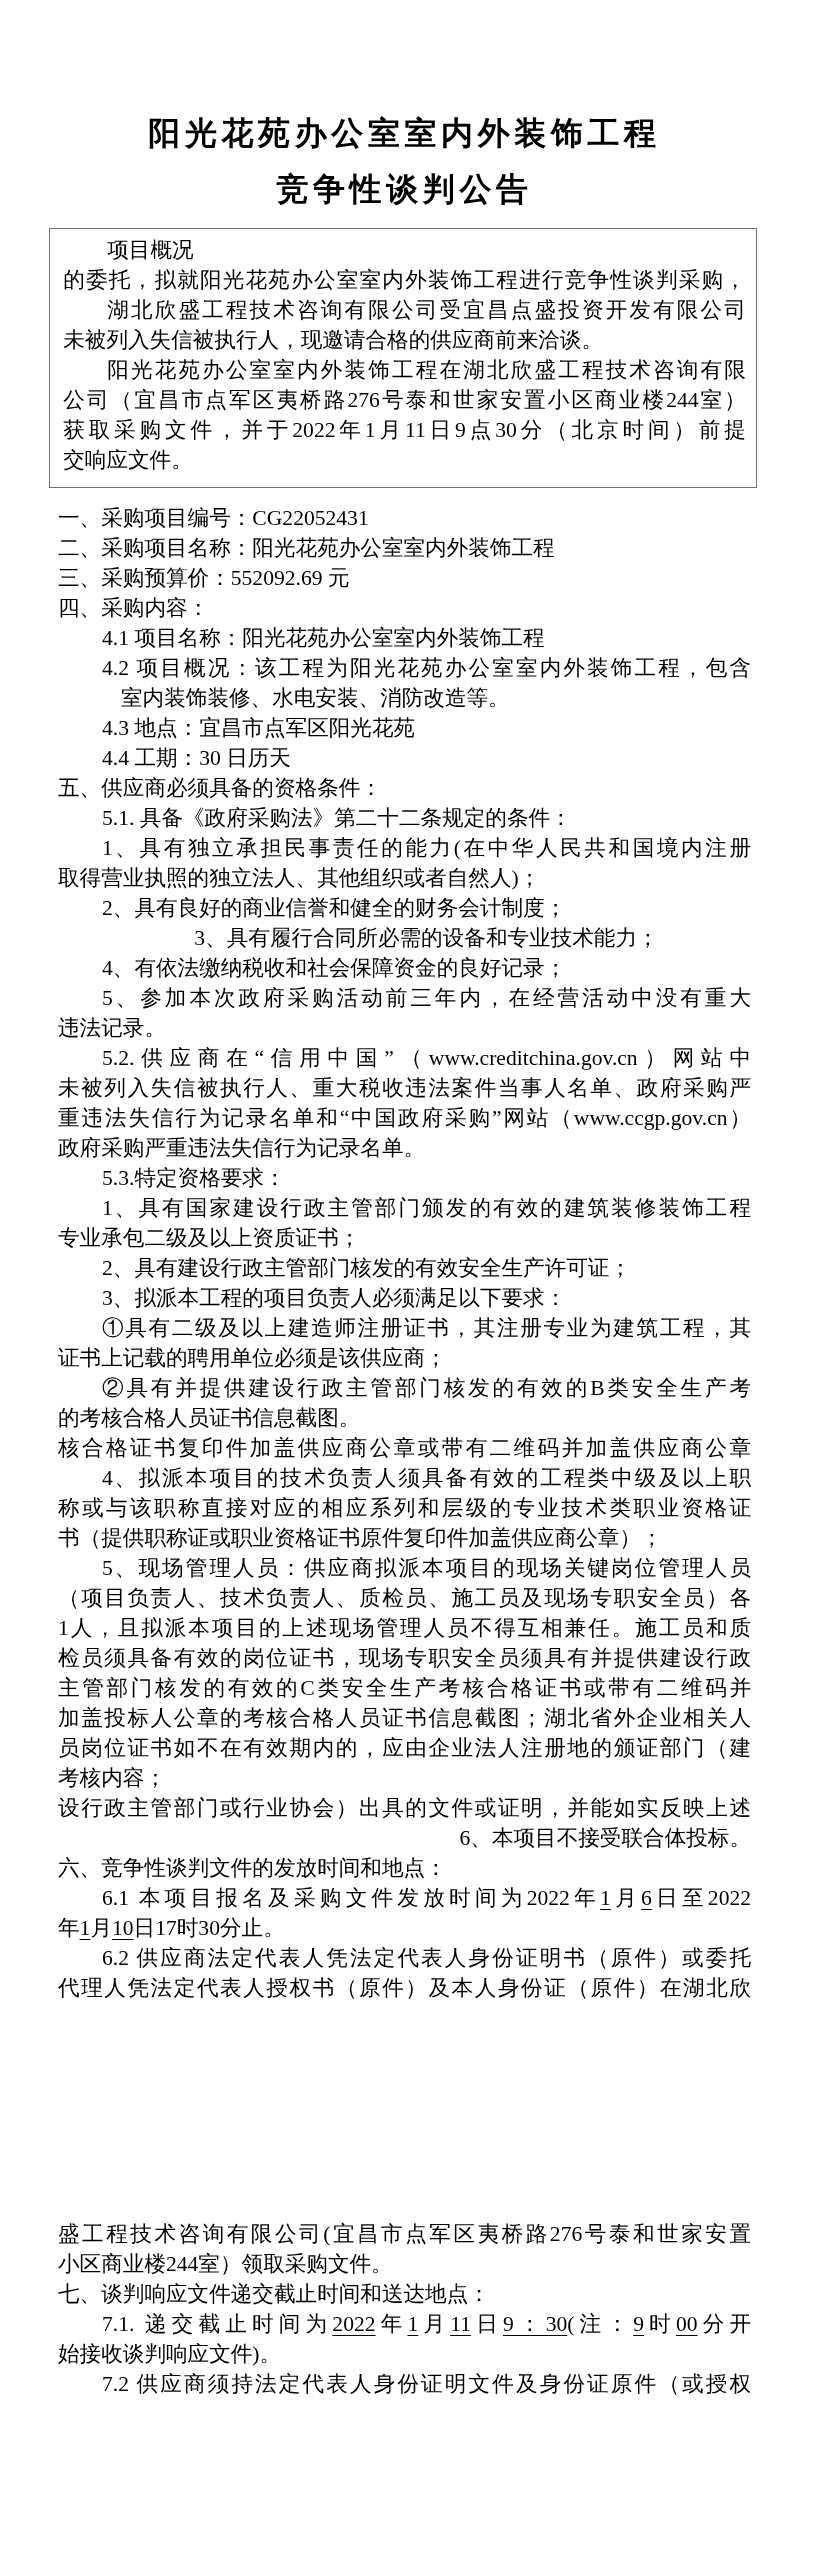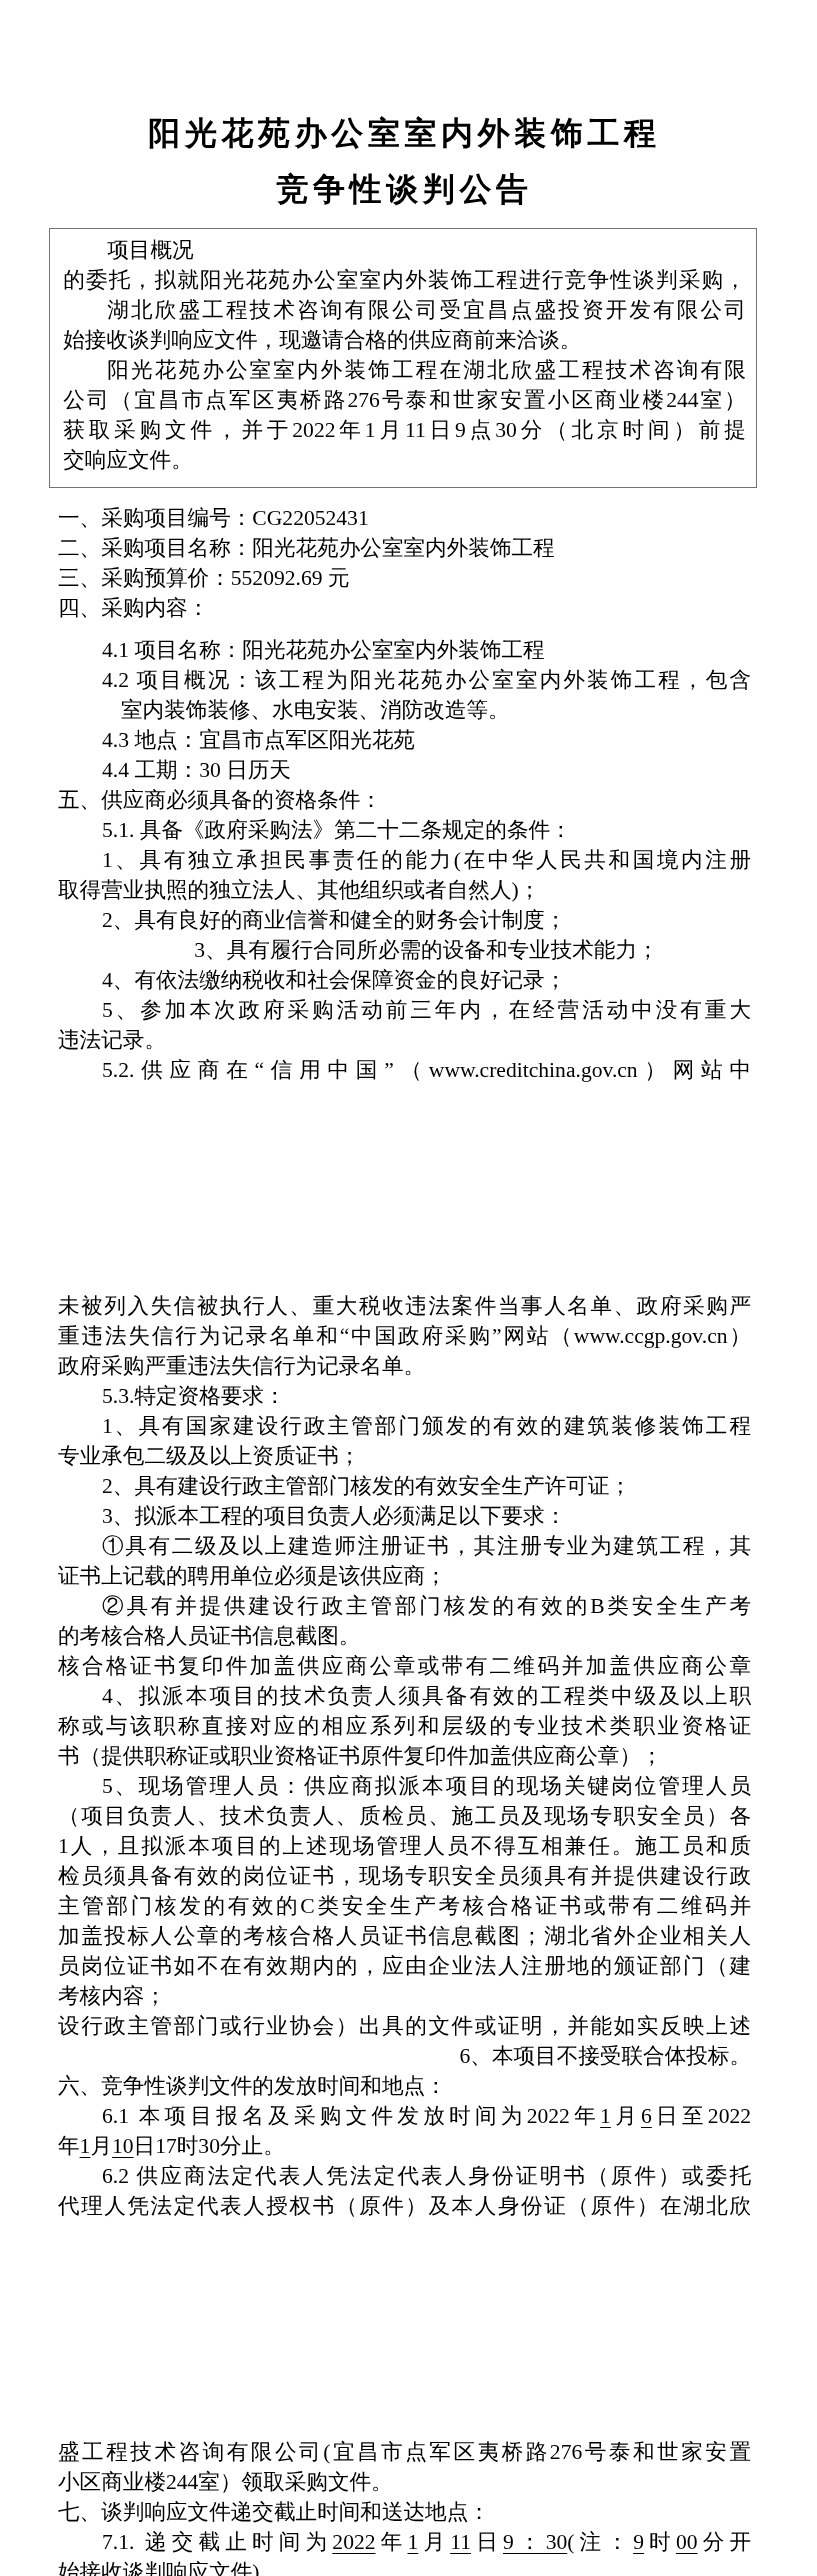--- a/index.html
+++ b/index.html
@@ -33,49 +33,49 @@
   <div class="titles">
     <div class="t1">阳光花苑办公室室内外装饰工程</div>
     <div class="t2">竞争性谈判公告</div>
   </div>
 
   <div class="overview-box">
     <div id="box-lines">
         <div class="line" style="padding-left: 44px;">项目概况</div>
         <div class="line j">的委托，拟就阳光花苑办公室室内外装饰工程进行竞争性谈判采购，</div>
         <div class="line j" style="padding-left: 44px;">湖北欣盛工程技术咨询有限公司受宜昌点盛投资开发有限公司</div>
-        <div class="line">始接收谈判响应文件，现邀请合格的供应商前来洽谈。</div>
+        <div class="line">未被列入失信被执行人，现邀请合格的供应商前来洽谈。</div>
         <div class="line j" style="padding-left: 44px;">阳光花苑办公室室内外装饰工程在湖北欣盛工程技术咨询有限</div>
         <div class="line j">公司（宜昌市点军区夷桥路276号泰和世家安置小区商业楼244室）</div>
         <div class="line j">获取采购文件，并于2022年1月11日9点30分（北京时间）前提</div>
         <div class="line">交响应文件。</div>
       </div>
   </div>
 
   <div class="body-lines" id="body-lines">
       <div class="line" style="margin-top: 14px;">一、采购项目编号：CG22052431</div>
       <div class="line">二、采购项目名称：阳光花苑办公室室内外装饰工程</div>
       <div class="line">三、采购预算价：552092.69 元</div>
       <div class="line">四、采购内容：</div>
-      <div class="line" style="padding-left: 44px; margin-top: 12px;">4.1 项目名称：阳光花苑办公室室内外装饰工程</div>
+      <div class="line" style="padding-left: 44px;">4.1 项目名称：阳光花苑办公室室内外装饰工程</div>
       <div class="line j" style="padding-left: 44px;">4.2 项目概况：该工程为阳光花苑办公室室内外装饰工程，包含</div>
       <div class="line" style="padding-left: 63px;">室内装饰装修、水电安装、消防改造等。</div>
       <div class="line" style="padding-left: 44px;">4.3 地点：宜昌市点军区阳光花苑</div>
       <div class="line" style="padding-left: 44px;">4.4 工期：30 日历天</div>
       <div class="line">五、供应商必须具备的资格条件：</div>
       <div class="line" style="padding-left: 44px;">5.1. 具备《政府采购法》第二十二条规定的条件：</div>
       <div class="line j" style="padding-left: 44px;">1、具有独立承担民事责任的能力(在中华人民共和国境内注册</div>
       <div class="line">取得营业执照的独立法人、其他组织或者自然人)；</div>
       <div class="line" style="padding-left: 44px;">2、具有良好的商业信誉和健全的财务会计制度；</div>
       <div class="line" style="padding-left: 44px; text-align: center;">3、具有履行合同所必需的设备和专业技术能力；</div>
       <div class="line" style="padding-left: 44px;">4、有依法缴纳税收和社会保障资金的良好记录；</div>
       <div class="line j" style="padding-left: 44px;">5、参加本次政府采购活动前三年内，在经营活动中没有重大</div>
       <div class="line">违法记录。</div>
       <div class="line j" style="padding-left: 44px;">5.2.供应商在“信用中国”（www.creditchina.gov.cn）网站中</div>
-      <div class="line j" style="margin-top: 206px;">未被列入失信被执行人、重大税收违法案件当事人名单、政府采购严</div>
+      <div class="line j" style="">未被列入失信被执行人、重大税收违法案件当事人名单、政府采购严</div>
       <div class="line j">重违法失信行为记录名单和“中国政府采购”网站（www.ccgp.gov.cn）</div>
       <div class="line">政府采购严重违法失信行为记录名单。</div>
       <div class="line" style="padding-left: 44px;">5.3.特定资格要求：</div>
       <div class="line j" style="padding-left: 44px;">1、具有国家建设行政主管部门颁发的有效的建筑装修装饰工程</div>
       <div class="line">专业承包二级及以上资质证书；</div>
       <div class="line" style="padding-left: 44px;">2、具有建设行政主管部门核发的有效安全生产许可证；</div>
       <div class="line" style="padding-left: 44px;">3、拟派本工程的项目负责人必须满足以下要求：</div>
       <div class="line j" style="padding-left: 44px;">①具有二级及以上建造师注册证书，其注册专业为建筑工程，其</div>
       <div class="line">证书上记载的聘用单位必须是该供应商；</div>
       <div class="line j" style="padding-left: 44px;">②具有并提供建设行政主管部门核发的有效的B类安全生产考</div>

